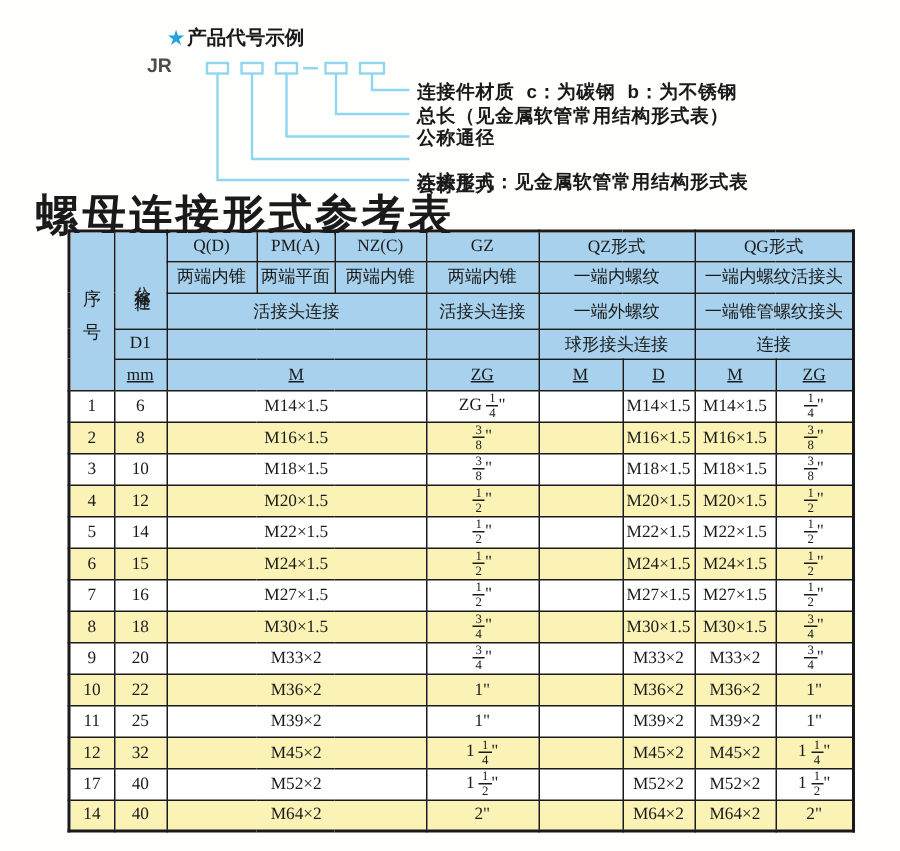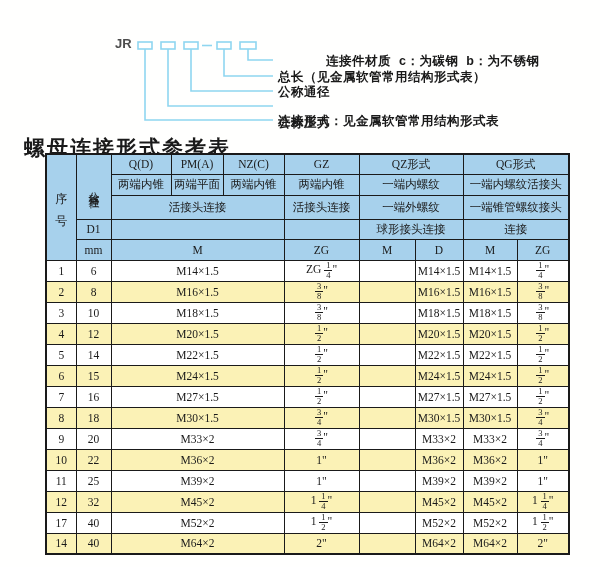--- a/index.html
+++ b/index.html
@@ -16,49 +16,49 @@
     background:#fffffe;
     font-family:"Liberation Sans", sans-serif;
     color:#1a1a1a;
     overflow:hidden;
   }
   
   .diagram{position:absolute;left:0;top:0;width:600px;height:130px;}
   .diagram svg{position:absolute;left:0;top:0;}
   .dg-title{position:absolute;left:112px;top:16px;font-size:13px;font-weight:bold;white-space:pre;}
   .dg-title .star{color:var(--star);margin-right:2px;font-size:12px;}
-  .dg-prefix{position:absolute;left:115px;top:36px;font-size:13px;font-weight:600;color:#4d4d4d;font-family:"Liberation Sans",sans-serif;}
+  .dg-prefix{position:absolute;left:98px;top:36px;font-size:13px;font-weight:600;color:#4d4d4d;font-family:"Liberation Sans",sans-serif;}
   .dg-label{position:absolute;left:278px;font-size:12.5px;font-weight:bold;white-space:pre;letter-spacing:0.5px;}
-  .dg-label.l0{top:53px;margin-left:48px;}
+  .dg-label.l0{top:53px;}
   .dg-label.l1{top:69px;}
   .dg-label.l2{top:84px;}
   .dg-label.l3{top:99px;margin-top:16px;}
   .dg-label.l4{top:113px;}
   
   .tbl-title{
-    position:absolute;left:24px;top:134px;
+    position:absolute;left:24px;top:124px;
     font-family:Liberation Serif, serif;
-    font-size:21px;font-weight:bold;letter-spacing:2px;
+    font-size:29px;font-weight:bold;letter-spacing:2px;
   }
   
   table{
     position:absolute;left:45px;top:153px;
     width:523px;table-layout:fixed;
     border-collapse:collapse;border:2px solid var(--border);
     font-family:"Liberation Serif", serif;
   }
   th,td{
     border:1px solid var(--border);
     text-align:center;vertical-align:middle;
     font-size:11.5px;font-weight:normal;
     overflow:hidden;white-space:nowrap;
   }
   thead th{background:var(--header-bg);}
   tr.hr1{height:20px;} tr.hr2{height:21px;} tr.hr3{height:24px;}
-  tr.hr4{height:20px;} tr.hr5{height:21px;}
+  tr.hr4{height:20px;} tr.hr5{height:21px;text-decoration:underline;}
   tbody tr{height:21px;background:#ffffff;}
   tbody tr:nth-child(even){background:var(--alt-bg);}
   .vert{
     display:inline-block;
     writing-mode:vertical-lr;text-orientation:upright;
     letter-spacing:2px;font-size:11px;line-height:1;
   }
   .th-seq .vert{letter-spacing:24px;font-size:12px;}
   .frac{display:inline-block;text-align:center;vertical-align:middle;line-height:1.05;font-size:8.5px;}
   .frac .fn{display:block;border-bottom:1px solid var(--border);padding:0 2px;}
@@ -76,20 +76,21 @@
       <line x1="202" y1="45.5" x2="212" y2="45.5"></line>
       <rect x="217" y="42" width="14" height="7"></rect>
       <rect x="240" y="42" width="16" height="7"></rect>
       <polyline points="248,49 248,60 273,60"></polyline>
       <polyline points="224,49 224,76 273,76"></polyline>
       <polyline points="191,49 191,91 273,91"></polyline>
       <polyline points="168,49 168,106 273,106"></polyline>
       <polyline points="145,49 145,120 273,120"></polyline>
     </g>
   </svg>
+  <div class="dg-title"><span class="star">★</span><span>产品代号示例</span></div>
   <div class="dg-prefix">JR</div>
   <div class="dg-label l0">连接件材质  c：为碳钢  b：为不锈钢</div>
   <div class="dg-label l1">总长（见金属软管常用结构形式表）</div>
   <div class="dg-label l2">公称通径</div>
   <div class="dg-label l3">公称压力</div>
   <div class="dg-label l4">连接形式：见金属软管常用结构形式表</div>
 </div>
 
 <div class="tbl-title">螺母连接形式参考表</div>
 

